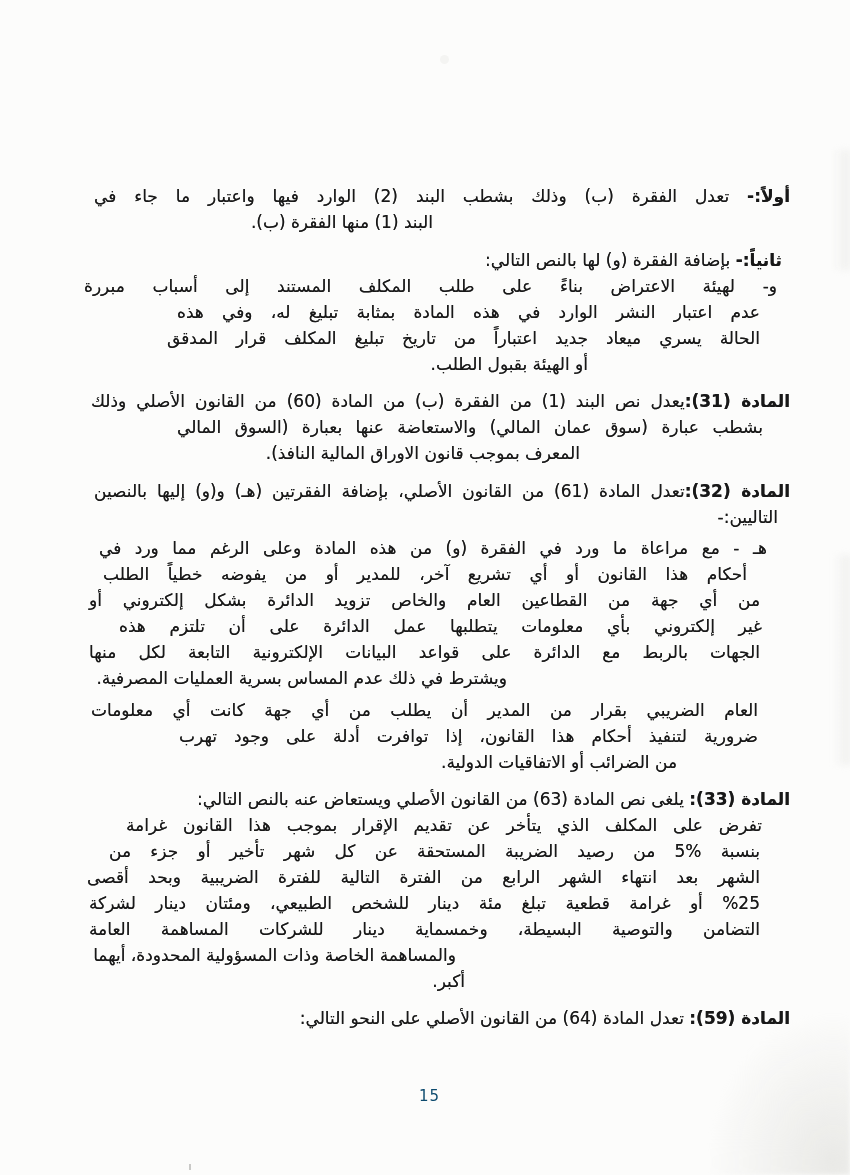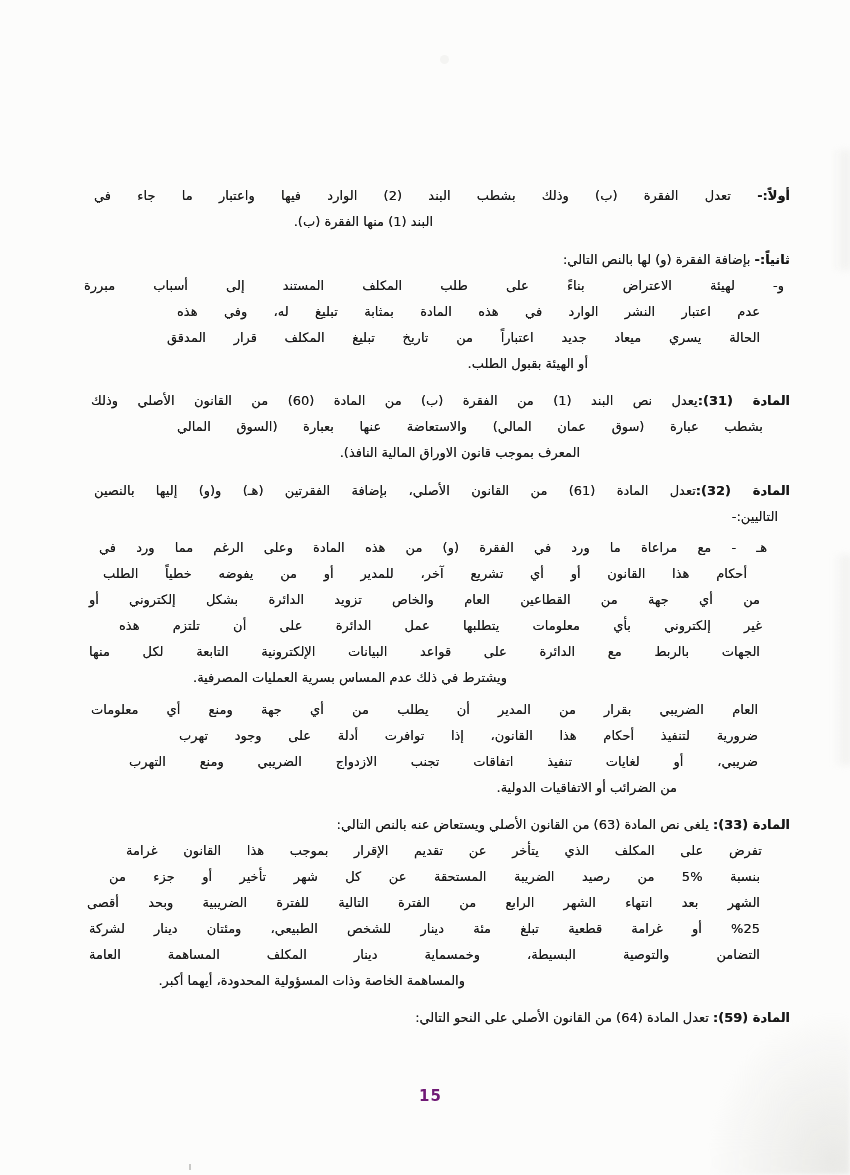--- a/index.html
+++ b/index.html
@@ -19,39 +19,38 @@
     background:linear-gradient(to left,#eeeeec,rgba(255,255,255,0));filter:blur(3px);}
   .a-corner{bottom:0;right:0;width:140px;height:160px;
     background:radial-gradient(ellipse at 88% 92%,#e9e9e6 0%,rgba(255,255,255,0) 72%);filter:blur(2px);}
   .a-mark{left:189px;top:1164px;width:2px;height:6px;background:#c9c9c7;}
   .a-dot{left:440px;top:55px;width:9px;height:9px;background:#f4f4f2;border-radius:50%;}
 
   .content{
     position:absolute;
     top:183px;right:60px;width:706px;
     direction:rtl;
-    font-size:13px;
+    font-size:17px;
     line-height:26px;
     text-shadow:0 0 .5px rgba(0,0,0,.65);
   }
   .blk{margin:0;padding:0;}
   .ln{text-align:justify;text-align-last:justify;}
-  .rt{text-align:left;text-align-last:right;}
+  .rt{text-align:center;text-align-last:right;}
   .lbl{font-weight:bold;}
 
   
   .mb12{margin-bottom:12px}.mb0{margin-bottom:0}.mb11{margin-bottom:11px}
   .mb5{margin-bottom:5px}.mb6{margin-bottom:6px}
 
   .pagenum{
     position:absolute;left:419px;top:1087px;
-    font-size:15px;color:#701a75;
+    font-size:15px;color:#0c4a6e;
     font-family:"DejaVu Sans",sans-serif;
     letter-spacing:1px;
-    font-weight:bold;
   }
 </style>
 </head>
 <body>
 
 <div class="page">
 
   <div class="artifact a-streak1"></div>
   <div class="artifact a-streak2"></div>
   <div class="artifact a-corner"></div>
@@ -59,25 +58,25 @@
   <div class="artifact a-dot"></div>
 
   <div class="content">
 
     <section class="blk mb12">
       <div class="ln" style="margin-left:10px"><b class="lbl">أولاً:-</b><span> تعدل الفقرة (ب) وذلك بشطب البند (2) الوارد فيها واعتبار ما جاء في</span></div>
       <div class="rt" style="margin-right:357px">البند (1) منها الفقرة (ب).</div>
     </section>
 
     <section class="blk mb0">
-      <div class="rt" style=""><b class="lbl">ثانياً:-</b><span> بإضافة الفقرة (و) لها بالنص التالي:</span></div>
+      <div class="rt" style="margin-right:8px"><b class="lbl">ثانياً:-</b><span> بإضافة الفقرة (و) لها بالنص التالي:</span></div>
     </section>
 
     <section class="blk mb11">
-      <div class="ln" style="margin-right:6px">و- لهيئة الاعتراض بناءً على طلب المكلف المستند إلى أسباب مبررة</div>
+      <div class="ln" style="margin-right:13px">و- لهيئة الاعتراض بناءً على طلب المكلف المستند إلى أسباب مبررة</div>
       <div class="ln" style="margin-right:30px;margin-left:93px">عدم اعتبار النشر الوارد في هذه المادة بمثابة تبليغ له، وفي هذه</div>
       <div class="ln" style="margin-right:30px;margin-left:83px">الحالة يسري ميعاد جديد اعتباراً من تاريخ تبليغ المكلف قرار المدقق</div>
       <div class="rt" style="margin-right:202px">أو الهيئة بقبول الطلب.</div>
     </section>
 
     <section class="blk mb12">
       <div class="ln" style="margin-left:7px"><b class="lbl">المادة (31):</b><span>يعدل نص البند (1) من الفقرة (ب) من المادة (60) من القانون الأصلي وذلك</span></div>
       <div class="ln" style="margin-right:27px;margin-left:93px">بشطب عبارة (سوق عمان المالي) والاستعاضة عنها بعبارة (السوق المالي</div>
       <div class="rt" style="margin-right:210px">المعرف بموجب قانون الاوراق المالية النافذ).</div>
     </section>
@@ -90,33 +89,32 @@
     <section class="blk mb6">
       <div class="ln" style="margin-right:23px;margin-left:15px">هـ - مع مراعاة ما ورد في الفقرة (و) من هذه المادة وعلى الرغم مما ورد في</div>
       <div class="ln" style="margin-right:43px;margin-left:19px">أحكام هذا القانون أو أي تشريع آخر، للمدير أو من يفوضه خطياً الطلب</div>
       <div class="ln" style="margin-right:30px;margin-left:5px">من أي جهة من القطاعين العام والخاص تزويد الدائرة بشكل إلكتروني أو</div>
       <div class="ln" style="margin-right:28px;margin-left:35px">غير إلكتروني بأي معلومات يتطلبها عمل الدائرة على أن تلتزم هذه</div>
       <div class="ln" style="margin-right:30px;margin-left:5px">الجهات بالربط مع الدائرة على قواعد البيانات الإلكترونية التابعة لكل منها</div>
       <div class="rt" style="margin-right:283px">ويشترط في ذلك عدم المساس بسرية العمليات المصرفية.</div>
     </section>
 
     <section class="blk mb11">
-      <div class="ln" style="margin-right:32px;margin-left:7px">العام الضريبي بقرار من المدير أن يطلب من أي جهة ومنع أي معلومات</div>
+      <div class="ln" style="margin-right:32px;margin-left:7px">العام الضريبي بقرار من المدير أن يطلب من أي جهة كانت أي معلومات</div>
       <div class="ln" style="margin-right:32px;margin-left:95px">ضرورية لتنفيذ أحكام هذا القانون، إذا توافرت أدلة على وجود تهرب</div>
-      <div class="ln" style="margin-right:32px;margin-left:45px">ضريبي، أو لغايات تنفيذ اتفاقات تجنب الازدواج الضريبي ومنع التهرب</div>
       <div class="rt" style="margin-right:113px">من الضرائب أو الاتفاقيات الدولية.</div>
     </section>
 
     <section class="blk mb11">
       <div class="rt"><b class="lbl">المادة (33):</b><span> يلغى نص المادة (63) من القانون الأصلي ويستعاض عنه بالنص التالي:</span></div>
       <div class="ln" style="margin-right:28px;margin-left:42px">تفرض على المكلف الذي يتأخر عن تقديم الإقرار بموجب هذا القانون غرامة</div>
       <div class="ln" style="margin-right:30px;margin-left:25px">بنسبة %5 من رصيد الضريبة المستحقة عن كل شهر تأخير أو جزء من</div>
       <div class="ln" style="margin-right:30px;margin-left:3px">الشهر بعد انتهاء الشهر الرابع من الفترة التالية للفترة الضريبية وبحد أقصى</div>
       <div class="ln" style="margin-right:30px;margin-left:5px">%25 أو غرامة قطعية تبلغ مئة دينار للشخص الطبيعي، ومئتان دينار لشركة</div>
-      <div class="ln" style="margin-right:30px;margin-left:5px">التضامن والتوصية البسيطة، وخمسماية دينار المكلف المساهمة العامة</div>
+      <div class="ln" style="margin-right:30px;margin-left:5px">التضامن والتوصية البسيطة، وخمسماية دينار للشركات المساهمة العامة</div>
       <div class="rt" style="margin-right:325px">والمساهمة الخاصة وذات المسؤولية المحدودة، أيهما أكبر.</div>
     </section>
 
     <section class="blk mb0">
       <div class="rt"><b class="lbl">المادة (59):</b><span> تعدل المادة (64) من القانون الأصلي على النحو التالي:</span></div>
     </section>
 
   </div>
 
   <div class="pagenum">15</div>

